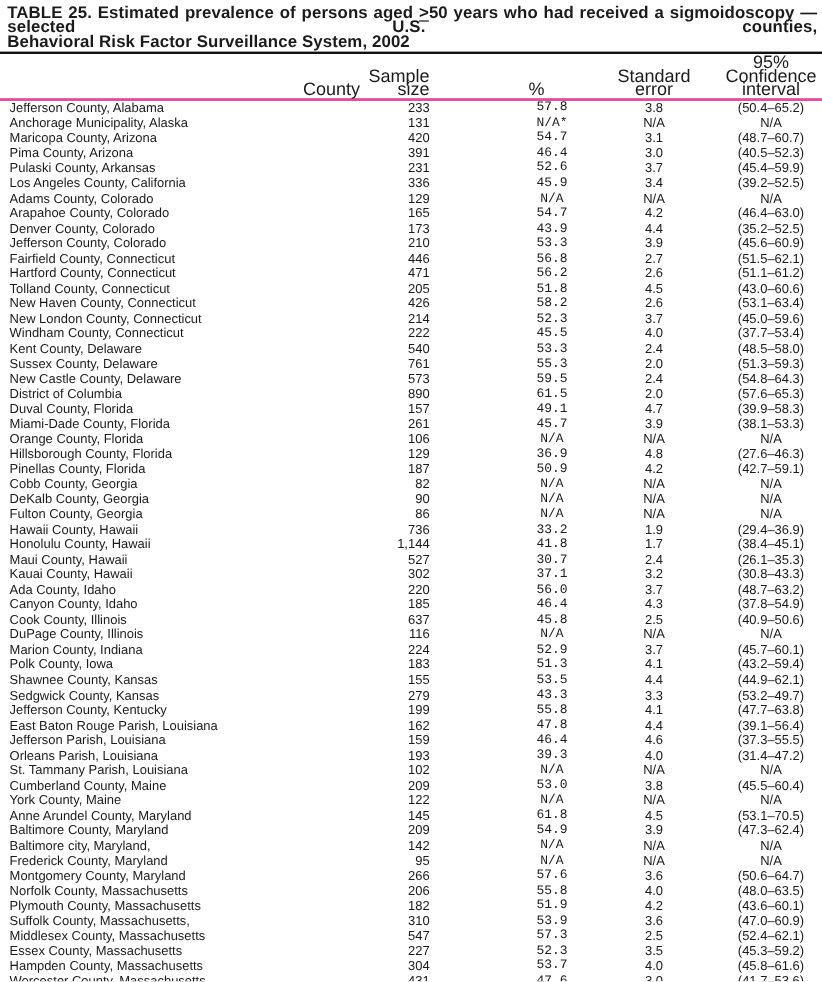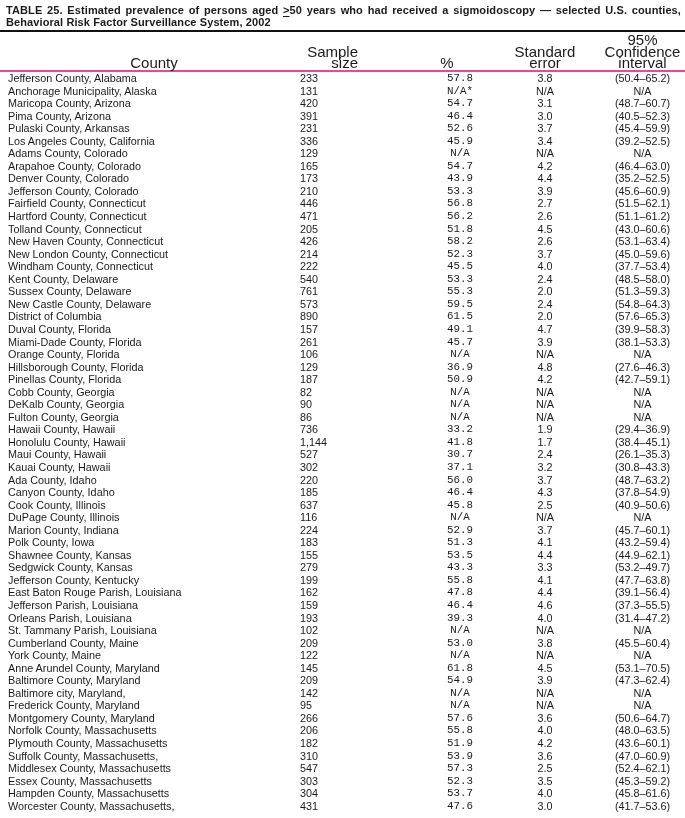--- a/index.html
+++ b/index.html
@@ -8,21 +8,21 @@
     width: 685px;
     height: 818px;
     background: #ffffff;
     color: #1b1b1b;
     font-family: "Liberation Sans", sans-serif;
     padding-top: 4px;
     overflow: hidden;
   }
   .table-title {
     font-weight: bold;
-    font-size: 11px;
+    font-size: 14px;
     line-height: 12.2px;
     padding: 0 4px 2px 6px;
     letter-spacing: 0.1px;
   }
   .table-title .line1 {
     text-align: justify;
     text-align-last: justify;
   }
   .table-title .line2 { text-align: left; }
   .geq { text-decoration: underline; text-underline-offset: 1.5px; }
@@ -38,34 +38,34 @@
   col.c-se     { width: 70px; }
   col.c-ci     { width: 105px; }
   thead th {
     font-weight: normal;
     font-size: 15px;
     line-height: 11.2px;
     vertical-align: bottom;
     padding: 2px 0 2px 0;
     border-bottom: 2px solid #ec4899;
   }
-  th.county { text-align: center; padding-left: 8px; }
+  th.county { text-align: right; padding-left: 8px; }
   th.sample { text-align: right; padding-right: 2px; }
   th.pct    { text-align: center; padding-left: 24px; }
   th.se     { text-align: center; }
   th.ci     { text-align: center; padding-left: 20px; }
   tbody td {
     font-size: 10.8px;
     line-height: 12.55px;
     padding: 0;
     white-space: nowrap;
     overflow: hidden;
   }
   td.county { text-align: left; padding-left: 8px; }
-  td.sample { text-align: left; padding-right: 2px; }
+  td.sample { text-align: right; padding-right: 2px; }
   td.pct    { text-align: center; padding-left: 50px; font-family: Liberation Mono, monospace; }
   td.se     { text-align: center; }
   td.ci     { text-align: center; padding-left: 20px; }
 </style>
 </head>
 <body>
 
 <div class="page">
 
   <div class="table-title">
@@ -489,21 +489,21 @@
         </tr>
         <tr>
           <td class="county">Middlesex County, Massachusetts</td>
           <td class="sample">547</td>
           <td class="pct">57.3</td>
           <td class="se">2.5</td>
           <td class="ci">(52.4–62.1)</td>
         </tr>
         <tr>
           <td class="county">Essex County, Massachusetts</td>
-          <td class="sample">303</td>
+          <td class="sample">227</td>
           <td class="pct">52.3</td>
           <td class="se">3.5</td>
           <td class="ci">(45.3–59.2)</td>
         </tr>
         <tr>
           <td class="county">Hampden County, Massachusetts</td>
           <td class="sample">304</td>
           <td class="pct">53.7</td>
           <td class="se">4.0</td>
           <td class="ci">(45.8–61.6)</td>

